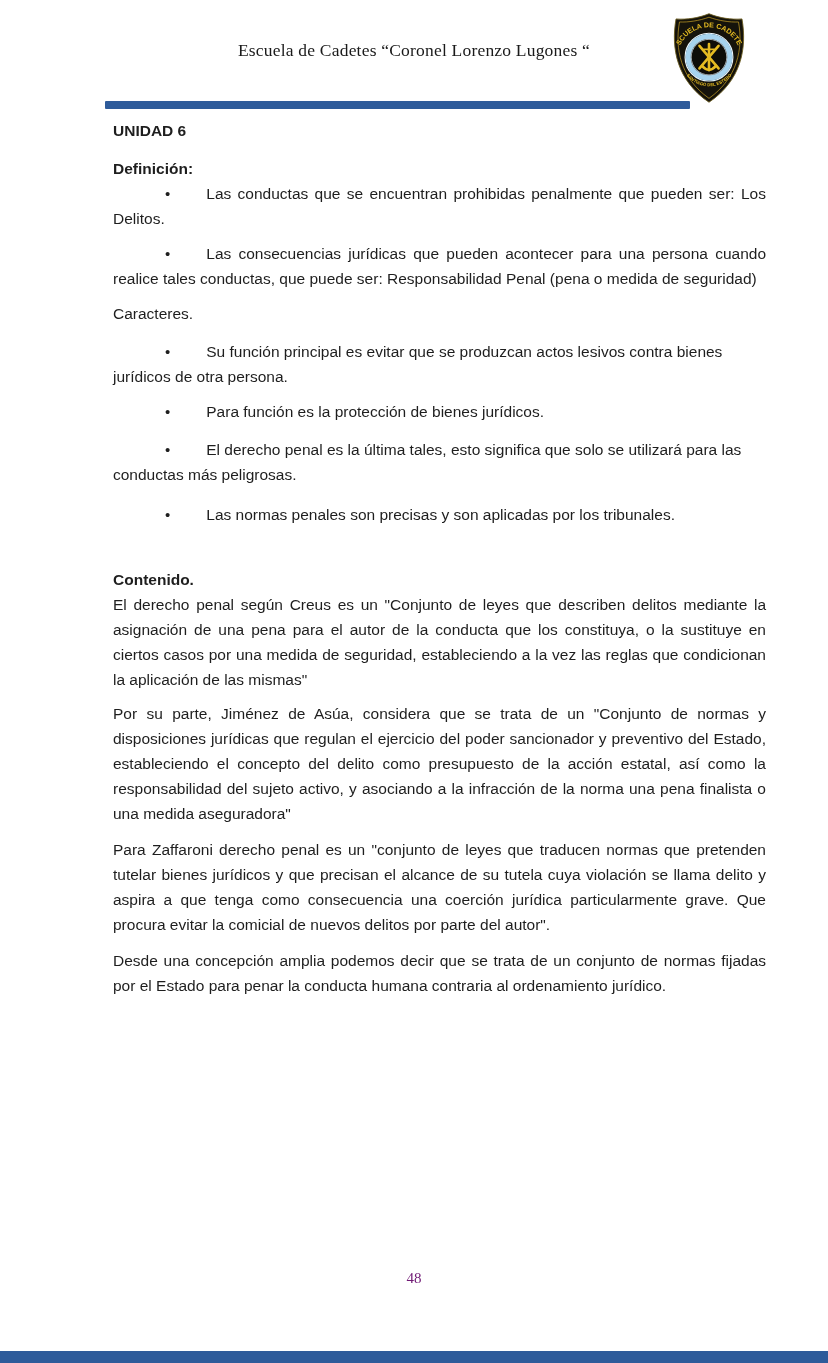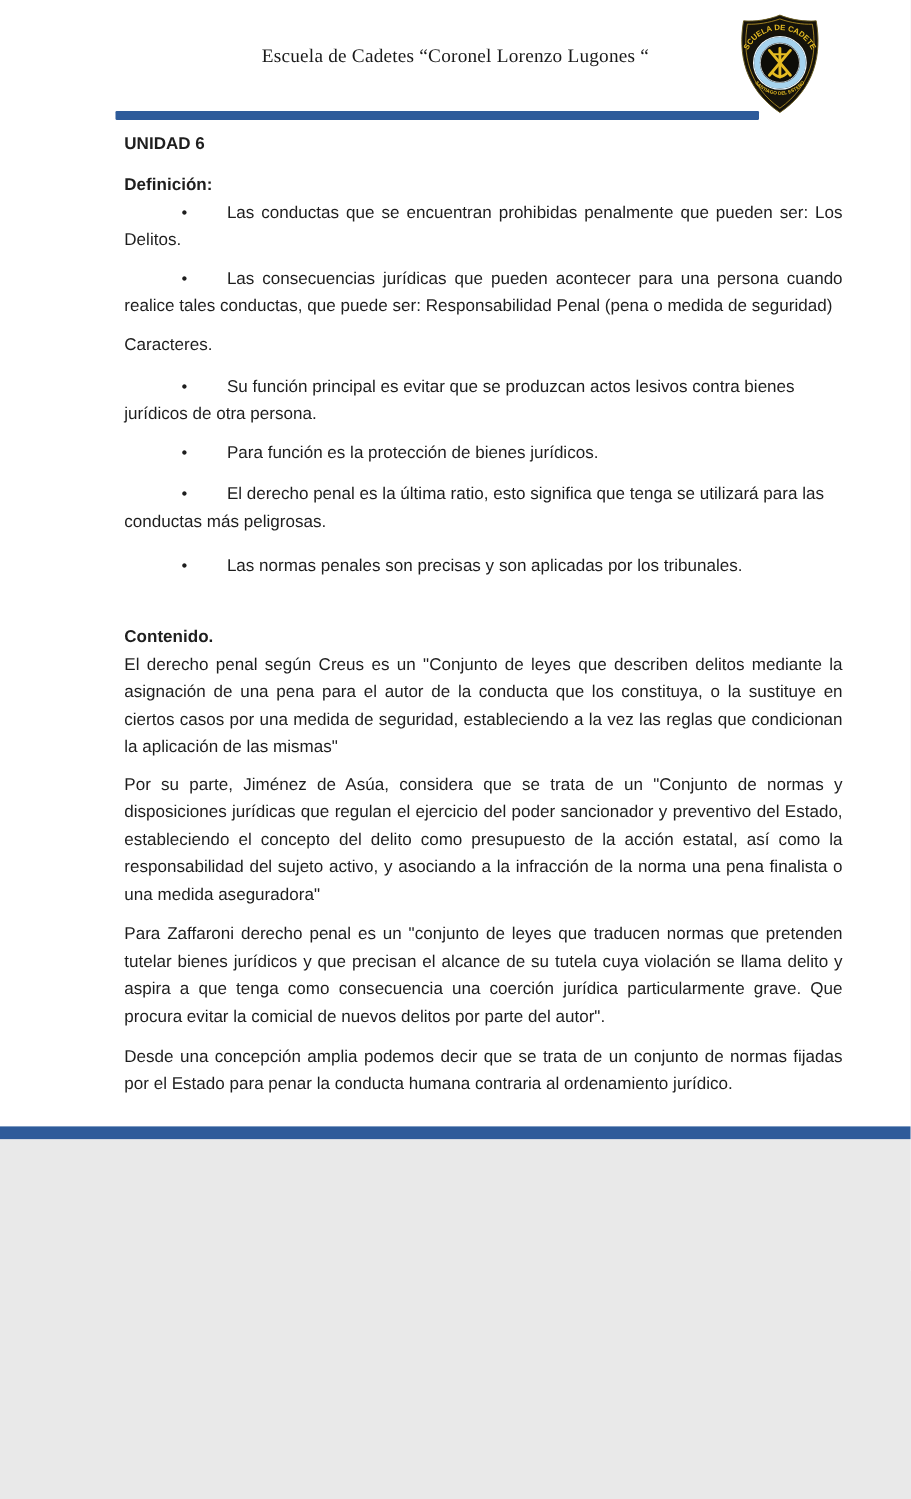--- a/index.html
+++ b/index.html
@@ -1,18 +1,18 @@
 <!DOCTYPE html>
 <html lang="es"><head>
 <meta charset="utf-8">
 <style>
   html,body{margin:0;padding:0;background:#e9e9e9;}
   .page{
     position:relative;
-    width:828px;height:1036px;
+    width:828px;height:1363px;
     margin:0 auto;
     background:#ffffff;
     font-family:"Liberation Sans","DejaVu Sans",sans-serif;
     color:#1e1e1e;
     overflow:hidden;
   }
   
   .header-title{
     position:absolute;top:40px;left:0;width:828px;
     text-align:center;
@@ -95,21 +95,21 @@
 
     <p class="bullet j"><span class="dot">•</span><span class="gap"></span><span>Las consecuencias jurídicas que pueden acontecer para una persona cuando realice tales conductas, que puede ser: Responsabilidad Penal (pena o medida de seguridad)</span></p>
 
     <p class="mb13">Caracteres.</p>
 
 
     <p class="bullet"><span class="dot">•</span><span class="gap"></span><span>Su función principal es evitar que se produzcan actos lesivos contra bienes jurídicos de otra persona.</span></p>
 
     <p class="bullet mb13"><span class="dot">•</span><span class="gap"></span><span>Para función es la protección de bienes jurídicos.</span></p>
 
-    <p class="bullet mb15"><span class="dot">•</span><span class="gap"></span><span>El derecho penal es la última ratio, esto significa que tenga se utilizará para las conductas más peligrosas.</span></p>
+    <p class="bullet mb15"><span class="dot">•</span><span class="gap"></span><span>El derecho penal es la última tales, esto significa que solo se utilizará para las conductas más peligrosas.</span></p>
 
     <p class="bullet mb40"><span class="dot">•</span><span class="gap"></span><span>Las normas penales son precisas y son aplicadas por los tribunales.</span></p>
 
     <p class="h mb0">Contenido.</p>
 
     <p class="j" style="margin-bottom:9px">El derecho penal según Creus es un "Conjunto de leyes que describen delitos mediante la asignación de una pena para el autor de la conducta que los constituya, o la sustituye en ciertos casos por una medida de seguridad, estableciendo a la vez las reglas que condicionan la aplicación de las mismas"</p>
 
     <p class="j" style="margin-bottom:11px">Por su parte, Jiménez de Asúa, considera que se trata de un "Conjunto de normas y disposiciones jurídicas que regulan el ejercicio del poder sancionador y preventivo del Estado, estableciendo el concepto del delito como presupuesto de la acción estatal, así como la responsabilidad del sujeto activo, y asociando a la infracción de la norma una pena finalista o una medida aseguradora"</p>
 
     <p class="j" style="margin-bottom:11px">Para Zaffaroni derecho penal es un "conjunto de leyes que traducen normas que pretenden tutelar bienes jurídicos y que precisan el alcance de su tutela cuya violación se llama delito y aspira a que tenga como consecuencia una coerción jurídica particularmente grave. Que procura evitar la comicial de nuevos delitos por parte del autor".</p>

